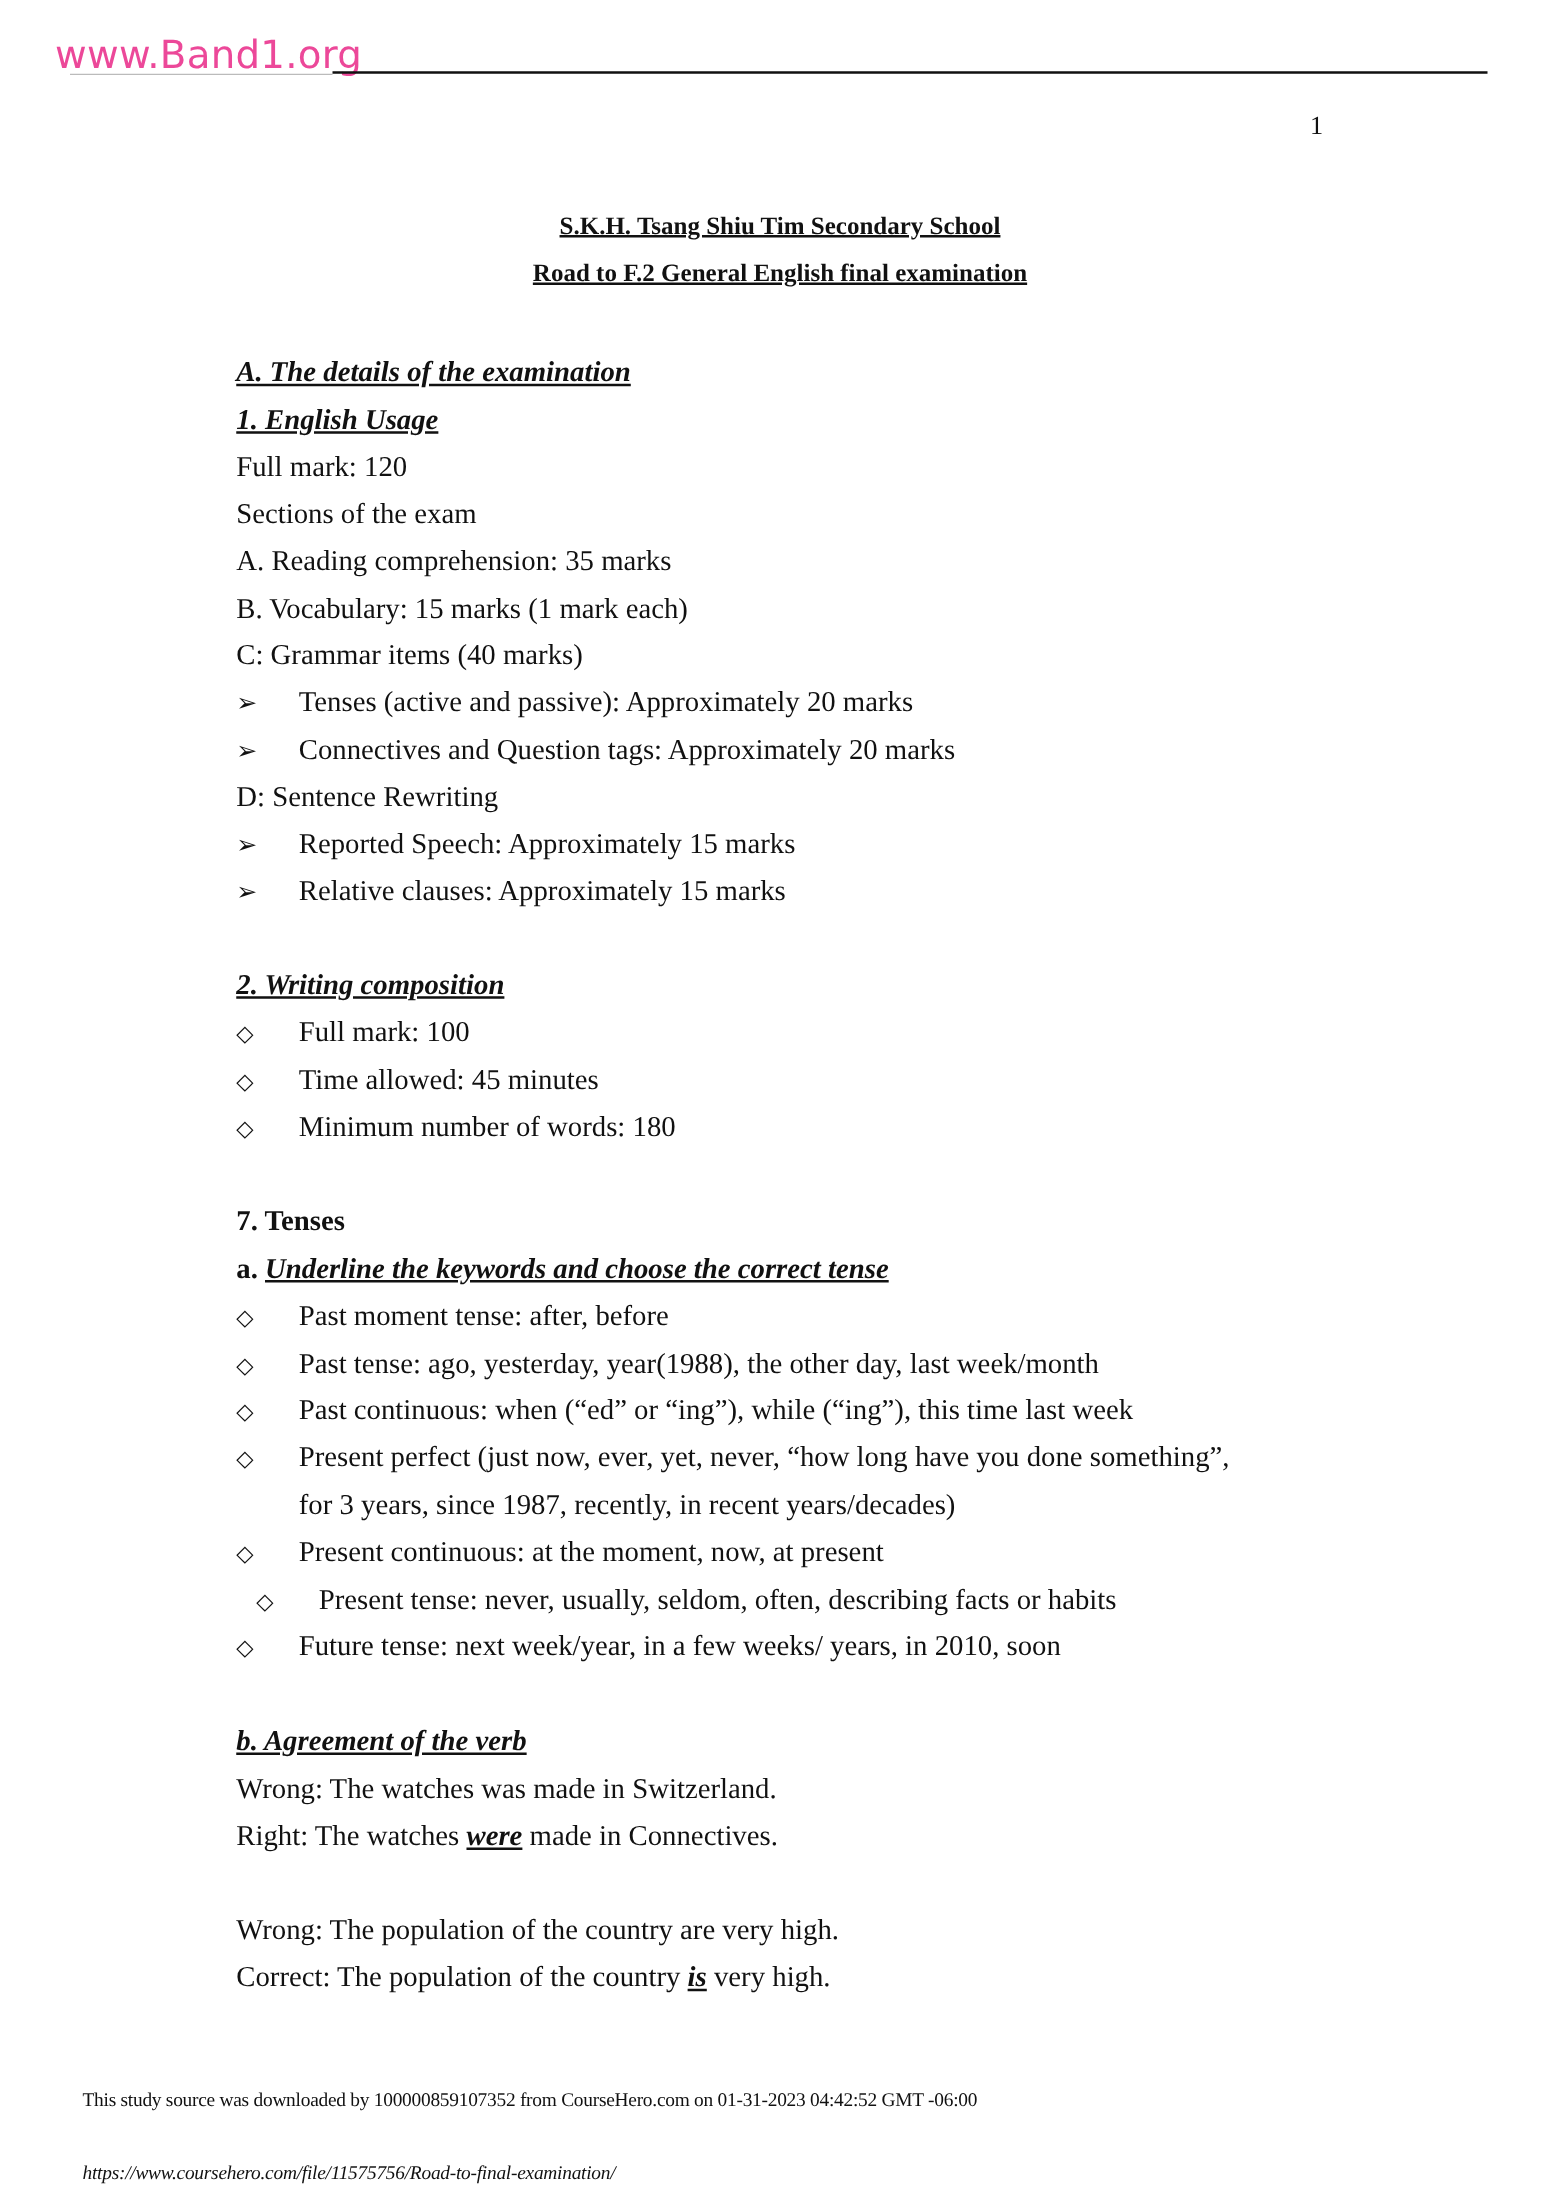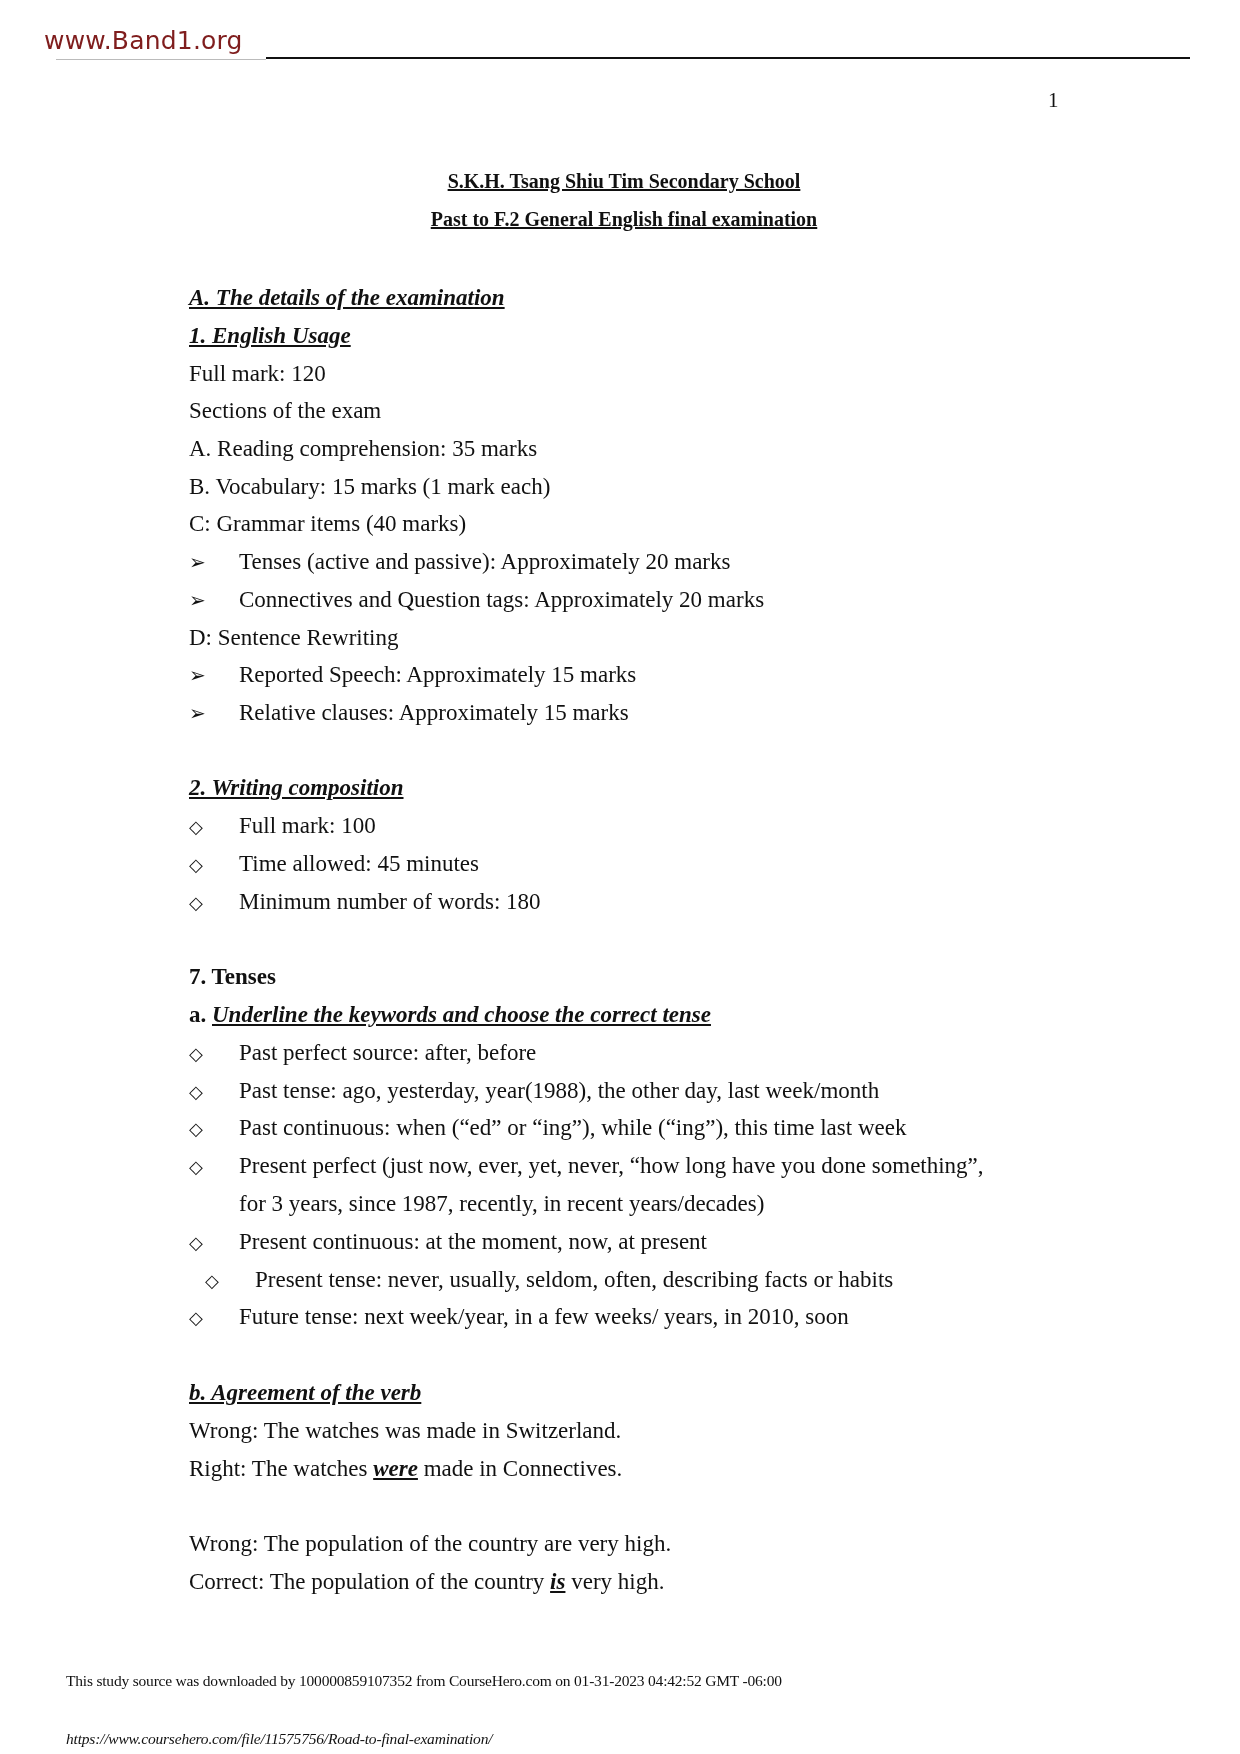--- a/index.html
+++ b/index.html
@@ -1,17 +1,17 @@
 <!DOCTYPE html>
 <html><head>
 <meta charset="utf-8">
 <style>
   html, body { margin:0; padding:0; background:#ffffff; }
   body { width:1240px; height:1754px; position:relative; overflow:hidden; color:#111; }
-  .hdr-site { position:absolute; left:44px; top:26px; font-family:"DejaVu Sans", sans-serif; font-size:25px; color:#7f1d1d; letter-spacing:0.2px; }
+  .hdr-site { position:absolute; left:44px; top:26px; font-family:"DejaVu Sans", sans-serif; font-size:31px; color:#ec4899; letter-spacing:0.2px; }
   .hdr-line-light { position:absolute; left:56px; top:59px; width:210px; height:1px; background:#bbb; }
   .hdr-line { position:absolute; left:266px; top:57px; width:924px; height:2px; background:#111; }
   .pagenum { position:absolute; left:1048px; top:88px; font-family:"Liberation Serif", serif; font-size:21px; }
   .doc { position:absolute; left:189px; top:0; width:900px; font-family:"Liberation Serif", serif; font-size:23px; }
   .title { position:absolute; left:0; width:870px; text-align:center; font-weight:bold; text-decoration:underline; font-size:20px; }
   .line { position:absolute; left:0; white-space:nowrap; line-height:28px; }
   .b { font-weight:bold; }
   .u { text-decoration:underline;font-style:italic; }
   .bul { display:inline-block; width:50px; font-family:"DejaVu Sans", sans-serif; font-size:18px; }
   .bul-arrow { font-size:20px; }
@@ -24,21 +24,21 @@
 
 <div>
   <div class="hdr-site">www.Band1.org</div>
   <div class="hdr-line-light"></div>
   <div class="hdr-line"></div>
   <div class="pagenum">1</div>
 </div>
 
 <div class="doc">
   <div class="title" style="top:170px;">S.K.H. Tsang Shiu Tim Secondary School</div>
-  <div class="title" style="top:208px;">Past to F.2 General English final examination</div>
+  <div class="title" style="top:208px;">Road to F.2 General English final examination</div>
 
   <div class="line b u" style="top:284px;">A. The details of the examination</div>
   <div class="line b u" style="top:322px;">1. English Usage</div>
   <div class="line" style="top:360px;">Full mark: 120</div>
   <div class="line" style="top:397px;">Sections of the exam</div>
   <div class="line" style="top:435px;">A. Reading comprehension: 35 marks</div>
   <div class="line" style="top:473px;">B. Vocabulary: 15 marks (1 mark each)</div>
   <div class="line" style="top:510px;">C: Grammar items (40 marks)</div>
   <div class="line" style="top:548px;">
     <span class="bul bul-arrow">➢</span><span>Tenses (active and passive): Approximately 20 marks</span>
@@ -63,21 +63,21 @@
   </div>
   <div class="line" style="top:888px;">
     <span class="bul">◇</span><span>Minimum number of words: 180</span>
   </div>
 
   <div class="line b" style="top:963px;">7. Tenses</div>
   <div class="line b" style="top:1001px;">
     <span>a.</span> <span class="u">Underline the keywords and choose the correct tense</span>
   </div>
   <div class="line" style="top:1039px;">
-    <span class="bul">◇</span><span>Past perfect source: after, before</span>
+    <span class="bul">◇</span><span>Past moment tense: after, before</span>
   </div>
   <div class="line" style="top:1077px;">
     <span class="bul">◇</span><span>Past tense: ago, yesterday, year(1988), the other day, last week/month</span>
   </div>
   <div class="line" style="top:1114px;">
     <span class="bul">◇</span><span>Past continuous: when (“ed” or “ing”), while (“ing”), this time last week</span>
   </div>
   <div class="line" style="top:1152px;">
     <span class="bul">◇</span><span>Present perfect (just now, ever, yet, never, “how long have you done something”,</span>
   </div>

